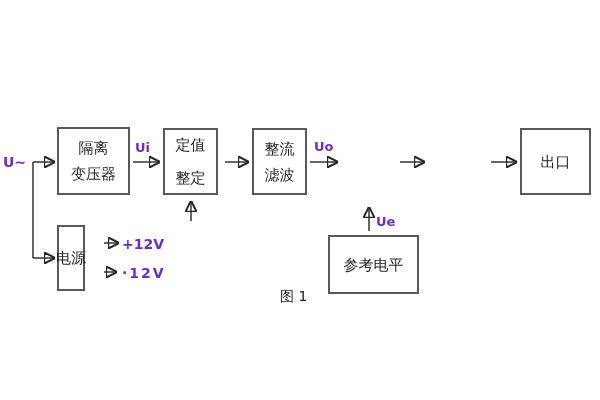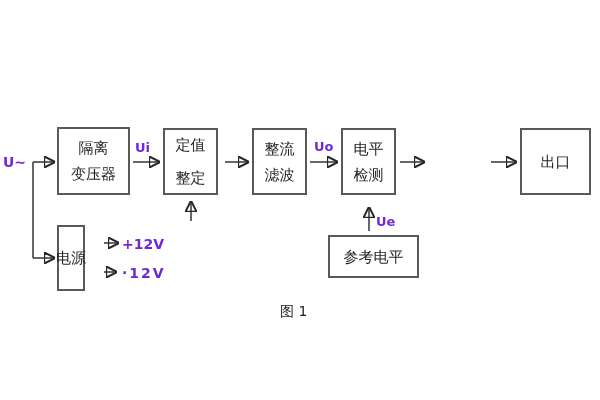--- a/index.html
+++ b/index.html
@@ -10,21 +10,21 @@
   .block{
     position:absolute;box-sizing:border-box;
     border:2px solid #595959;background:#ffffff;
     display:flex;flex-direction:column;align-items:center;justify-content:center;
     color:#1f1f1f;font-size:15px;line-height:26px;white-space:nowrap;
   }
   .lbl{
     position:absolute;color:#6d28d9;font-weight:bold;font-size:13px;white-space:nowrap;
   }
   .caption{
-    position:absolute;color:#1c1c1c;font-size:14px;white-space:nowrap;margin-top:15px;
+    position:absolute;color:#1c1c1c;font-size:14px;white-space:nowrap;
   }
   svg.wires{position:absolute;left:0;top:0;width:600px;height:400px;pointer-events:none;}
   svg.wires path{stroke:#262626;stroke-width:1.4;fill:none;}
 </style>
 </head>
 <body>
 
 <div class="canvas">
 
   <svg class="wires" viewBox="0 0 600 400">
@@ -55,36 +55,32 @@
   <div class="block" style="left:163px;top:128px;width:55px;height:67px;gap:7px;">
     <span>定值</span>
     <span>整定</span>
   </div>
 
   <div class="block" style="left:252px;top:128px;width:55px;height:67px;">
     <span>整流</span>
     <span>滤波</span>
   </div>
 
-  <div class="block" style="left:341px;top:128px;width:55px;height:67px;">
-    <span>电平</span>
-    <span>检测</span>
-  </div>
 
 
   <div class="block" style="left:520px;top:128px;width:71px;height:67px;">
     <span>出口</span>
   </div>
 
   <div class="block" style="left:57px;top:225px;width:28px;height:66px;">
     <span>电源</span>
   </div>
 
 
-  <div class="block" style="left:328px;top:235px;width:91px;height:43px;">
+  <div class="block" style="left:328px;top:235px;width:91px;height:59px;">
     <span>参考电平</span>
   </div>
 
   <div class="lbl" style="left:3px;top:154px;font-size:14px;">U~</div>
   <div class="lbl" style="left:135px;top:140px;">Ui</div>
   <div class="lbl" style="left:314px;top:139px;">Uo</div>
   <div class="lbl" style="left:376px;top:214px;">Ue</div>
   <div class="lbl" style="left:122px;top:236px;font-size:14px;">+12V</div>
   <div class="lbl" style="left:122px;top:265px;font-size:14px;letter-spacing:2px;">·12V</div>
 

